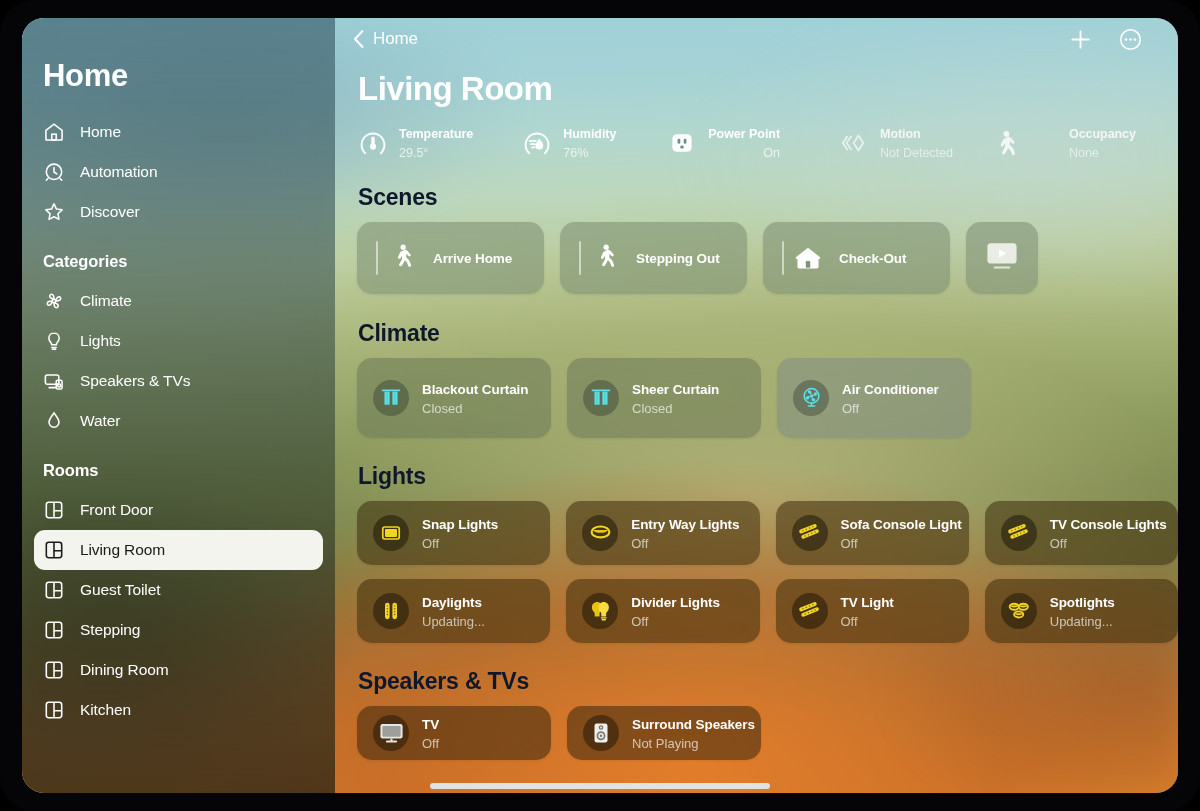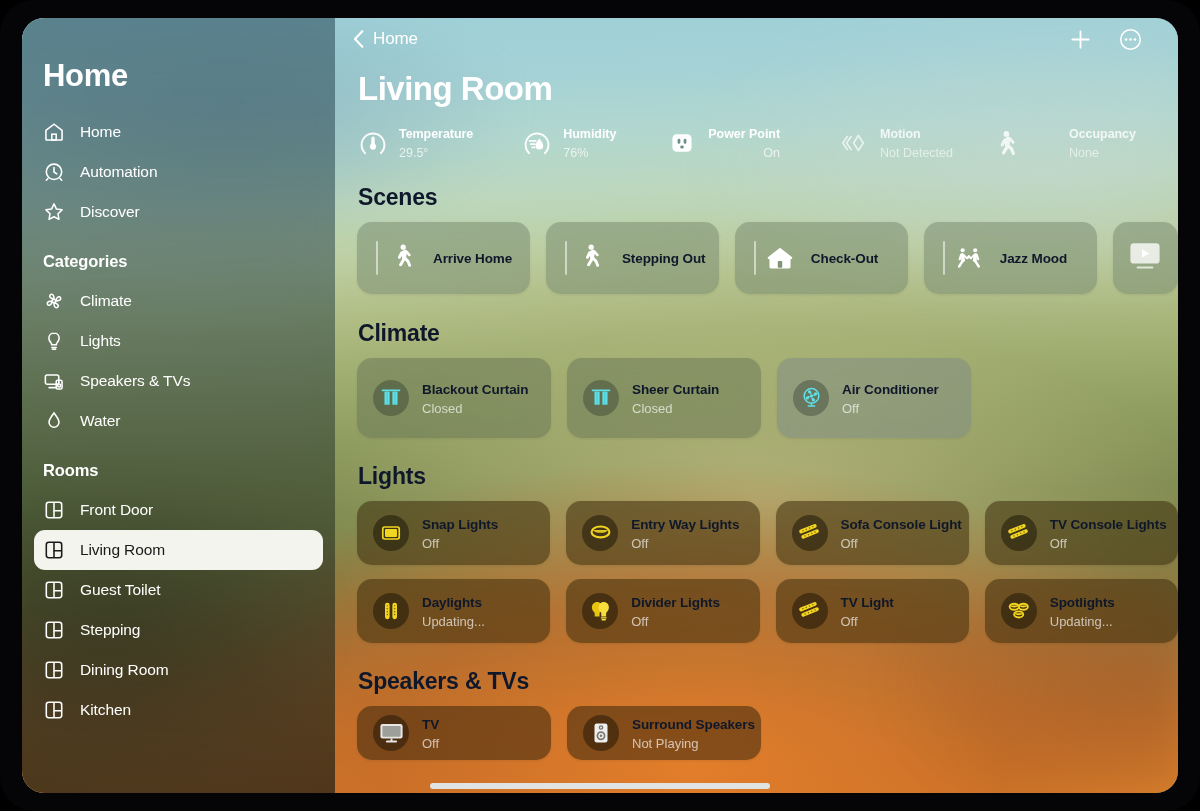--- a/index.html
+++ b/index.html
@@ -167,21 +167,21 @@
     -webkit-backdrop-filter: blur(22px);
     box-shadow: 0 1px 3px rgba(0,0,0,0.08);
     overflow: hidden;
   }
   .tile .tico {
     width: 36px; height: 36px; border-radius: 50%;
     display: flex; align-items: center; justify-content: center;
     flex: 0 0 36px;
   }
   .tile .ttxt { line-height: 1.2; min-width: 0; }
-  .tile .tname { font-size: 13.5px; font-weight: bold; color: #0f172a; letter-spacing: -0.1px; white-space: nowrap; }
+  .tile .tname { font-size: 13.5px; font-weight: bold; color: #ffffff; letter-spacing: -0.1px; white-space: nowrap; }
   .tile .tstate { font-size: 13px; color: rgba(255,255,255,0.66); white-space: nowrap; }
 
   
   .scene-tile {
     width: 187px; height: 72px;
     background: rgba(118,136,112,0.50);
     gap: 17px; padding-left: 19px;
   }
   .scene-tile .sep {
     width: 2px; height: 34px; background: rgba(255,255,255,0.55);
@@ -489,32 +489,20 @@
               </div>
               <div class="tile scene-tile">
                 <span class="sep"></span>
           <span class="sgl">
                   <svg viewBox="0 0 34 32" width="30" height="28">
       <path d="M17 3.6 2.6 14.8c-.9.7-.6 2.1.5 2.4l1.1.3v9.3c0 1 .8 1.8 1.8 1.8h22c1 0 1.8-.8 1.8-1.8v-9.3l1.1-.3c1.1-.3 1.4-1.7.5-2.4z" fill="#fff"></path>
       <rect x="14.3" y="19.6" width="5.4" height="8.2" rx="1" fill="#7f9479"></rect>
     </svg>
                 </span>
           <span class="ttxt"><span class="tname">Check-Out</span></span>
-              </div>
-              <div class="tile scene-tile">
-                <span class="sep"></span>
-          <span class="sgl">
-                  <svg viewBox="0 0 38 32" width="33" height="28">
-      <circle cx="10.4" cy="5.4" r="2.8" fill="#fff"></circle>
-      <circle cx="27.4" cy="5.4" r="2.8" fill="#fff"></circle>
-      <path d="M10.2 9.2c-1.7 0-2.9 1-3.4 2.4L5 17.1c-.3.9.15 1.8 1.05 2.05.9.25 1.8-.25 2.05-1.1l1-3-1 5.4-3.9 6.1c-.5.85-.25 1.9.6 2.4.85.5 1.9.2 2.4-.65l4-6.5 2.6-1.6-1.1-5.5 2.6 2.7c.5.55 1.4.6 2 .1l3.8-3.1-1.9-2.4-3.1 2.5-3.4-3.6c-.85-.9-1.8-1.3-2.5-1.3z" fill="#fff"></path>
-      <path d="M27.6 9.2c1.7 0 2.9 1 3.4 2.4l1.8 5.5c.3.9-.15 1.8-1.05 2.05-.9.25-1.8-.25-2.05-1.1l-1-3 1 5.4 3.9 6.1c.5.85.25 1.9-.6 2.4-.85.5-1.9.2-2.4-.65l-4-6.5-2.6-1.6 1.1-5.5-2.6 2.7c-.5.55-1.4.6-2 .1l-3.8-3.1 1.9-2.4 3.1 2.5 3.4-3.6c.85-.9 1.8-1.3 2.5-1.3z" fill="#fff"></path>
-    </svg>
-                </span>
-          <span class="ttxt"><span class="tname">Jazz Mood</span></span>
               </div>
               <div class="tile scene-partial">
                 <span class="sgl"><svg viewBox="0 0 34 30" width="34" height="30">
       <rect x="2.4" y="2.2" width="29.2" height="20.4" rx="3.4" fill="rgba(255,255,255,0.78)"></rect>
       <path d="M14 8.2 21.4 12.4 14 16.6z" fill="#ffffff"></path>
       <path d="M9.6 26.4h14.8" stroke="rgba(255,255,255,0.72)" stroke-width="2" stroke-linecap="round"></path>
     </svg></span>
               </div>
             </div>
             <div class="sec-head" style="margin-top: 26px;">Climate</div>

